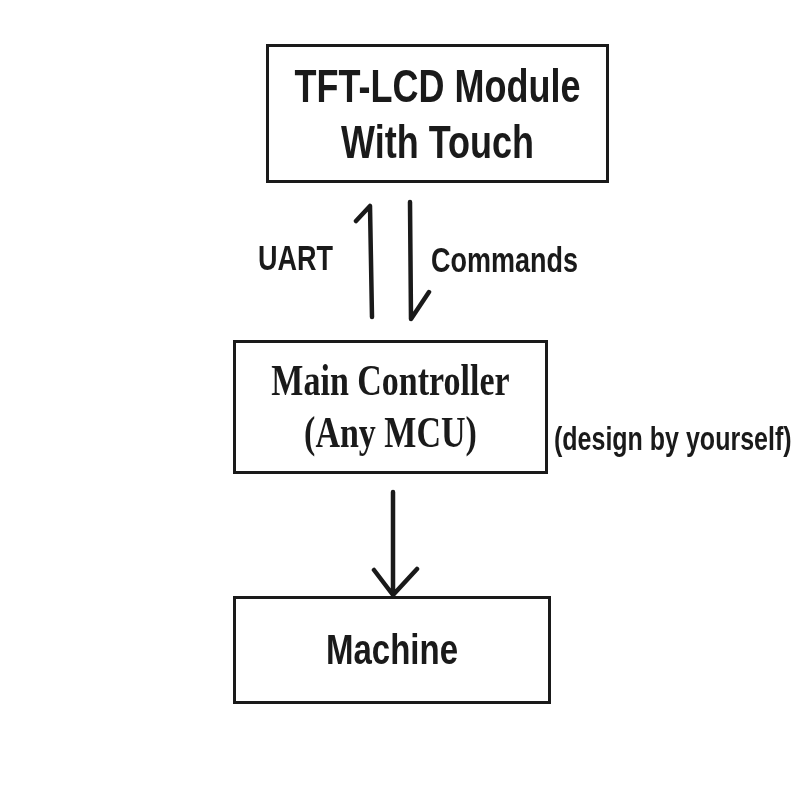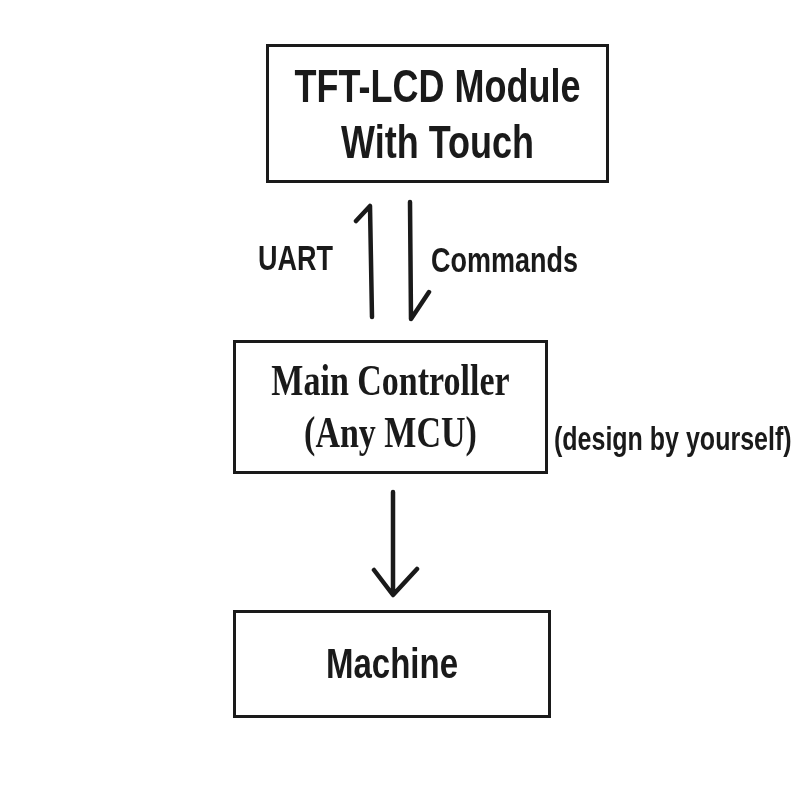--- a/index.html
+++ b/index.html
@@ -32,21 +32,21 @@
     font-weight: 700;
     color: var(--ink);
     transform: scaleY(1.3);
     transform-origin: center;
     white-space: nowrap;
   }
   #box-tft { left: 234px; top: 44px; width: 343px; height: 139px; margin-left: 32px; }
   #box-tft .node-text { font-size: 36px; line-height: 43px; }
   #box-controller { left: 233px; top: 340px; width: 315px; height: 134px; font-family: Liberation Serif, serif; }
   #box-controller .node-text { font-size: 34px; line-height: 40px; }
-  #box-machine { left: 233px; top: 610px; width: 318px; height: 108px; }
+  #box-machine { left: 233px; top: 596px; width: 318px; height: 108px; }
   #box-machine .node-text { font-size: 33px; line-height: 38px; }
 
   .edge-label {
     position: absolute;
     font-weight: 700;
     color: var(--ink);
     transform: scaleY(1.3);
     transform-origin: center;
     white-space: nowrap;
     font-size: 27px;

